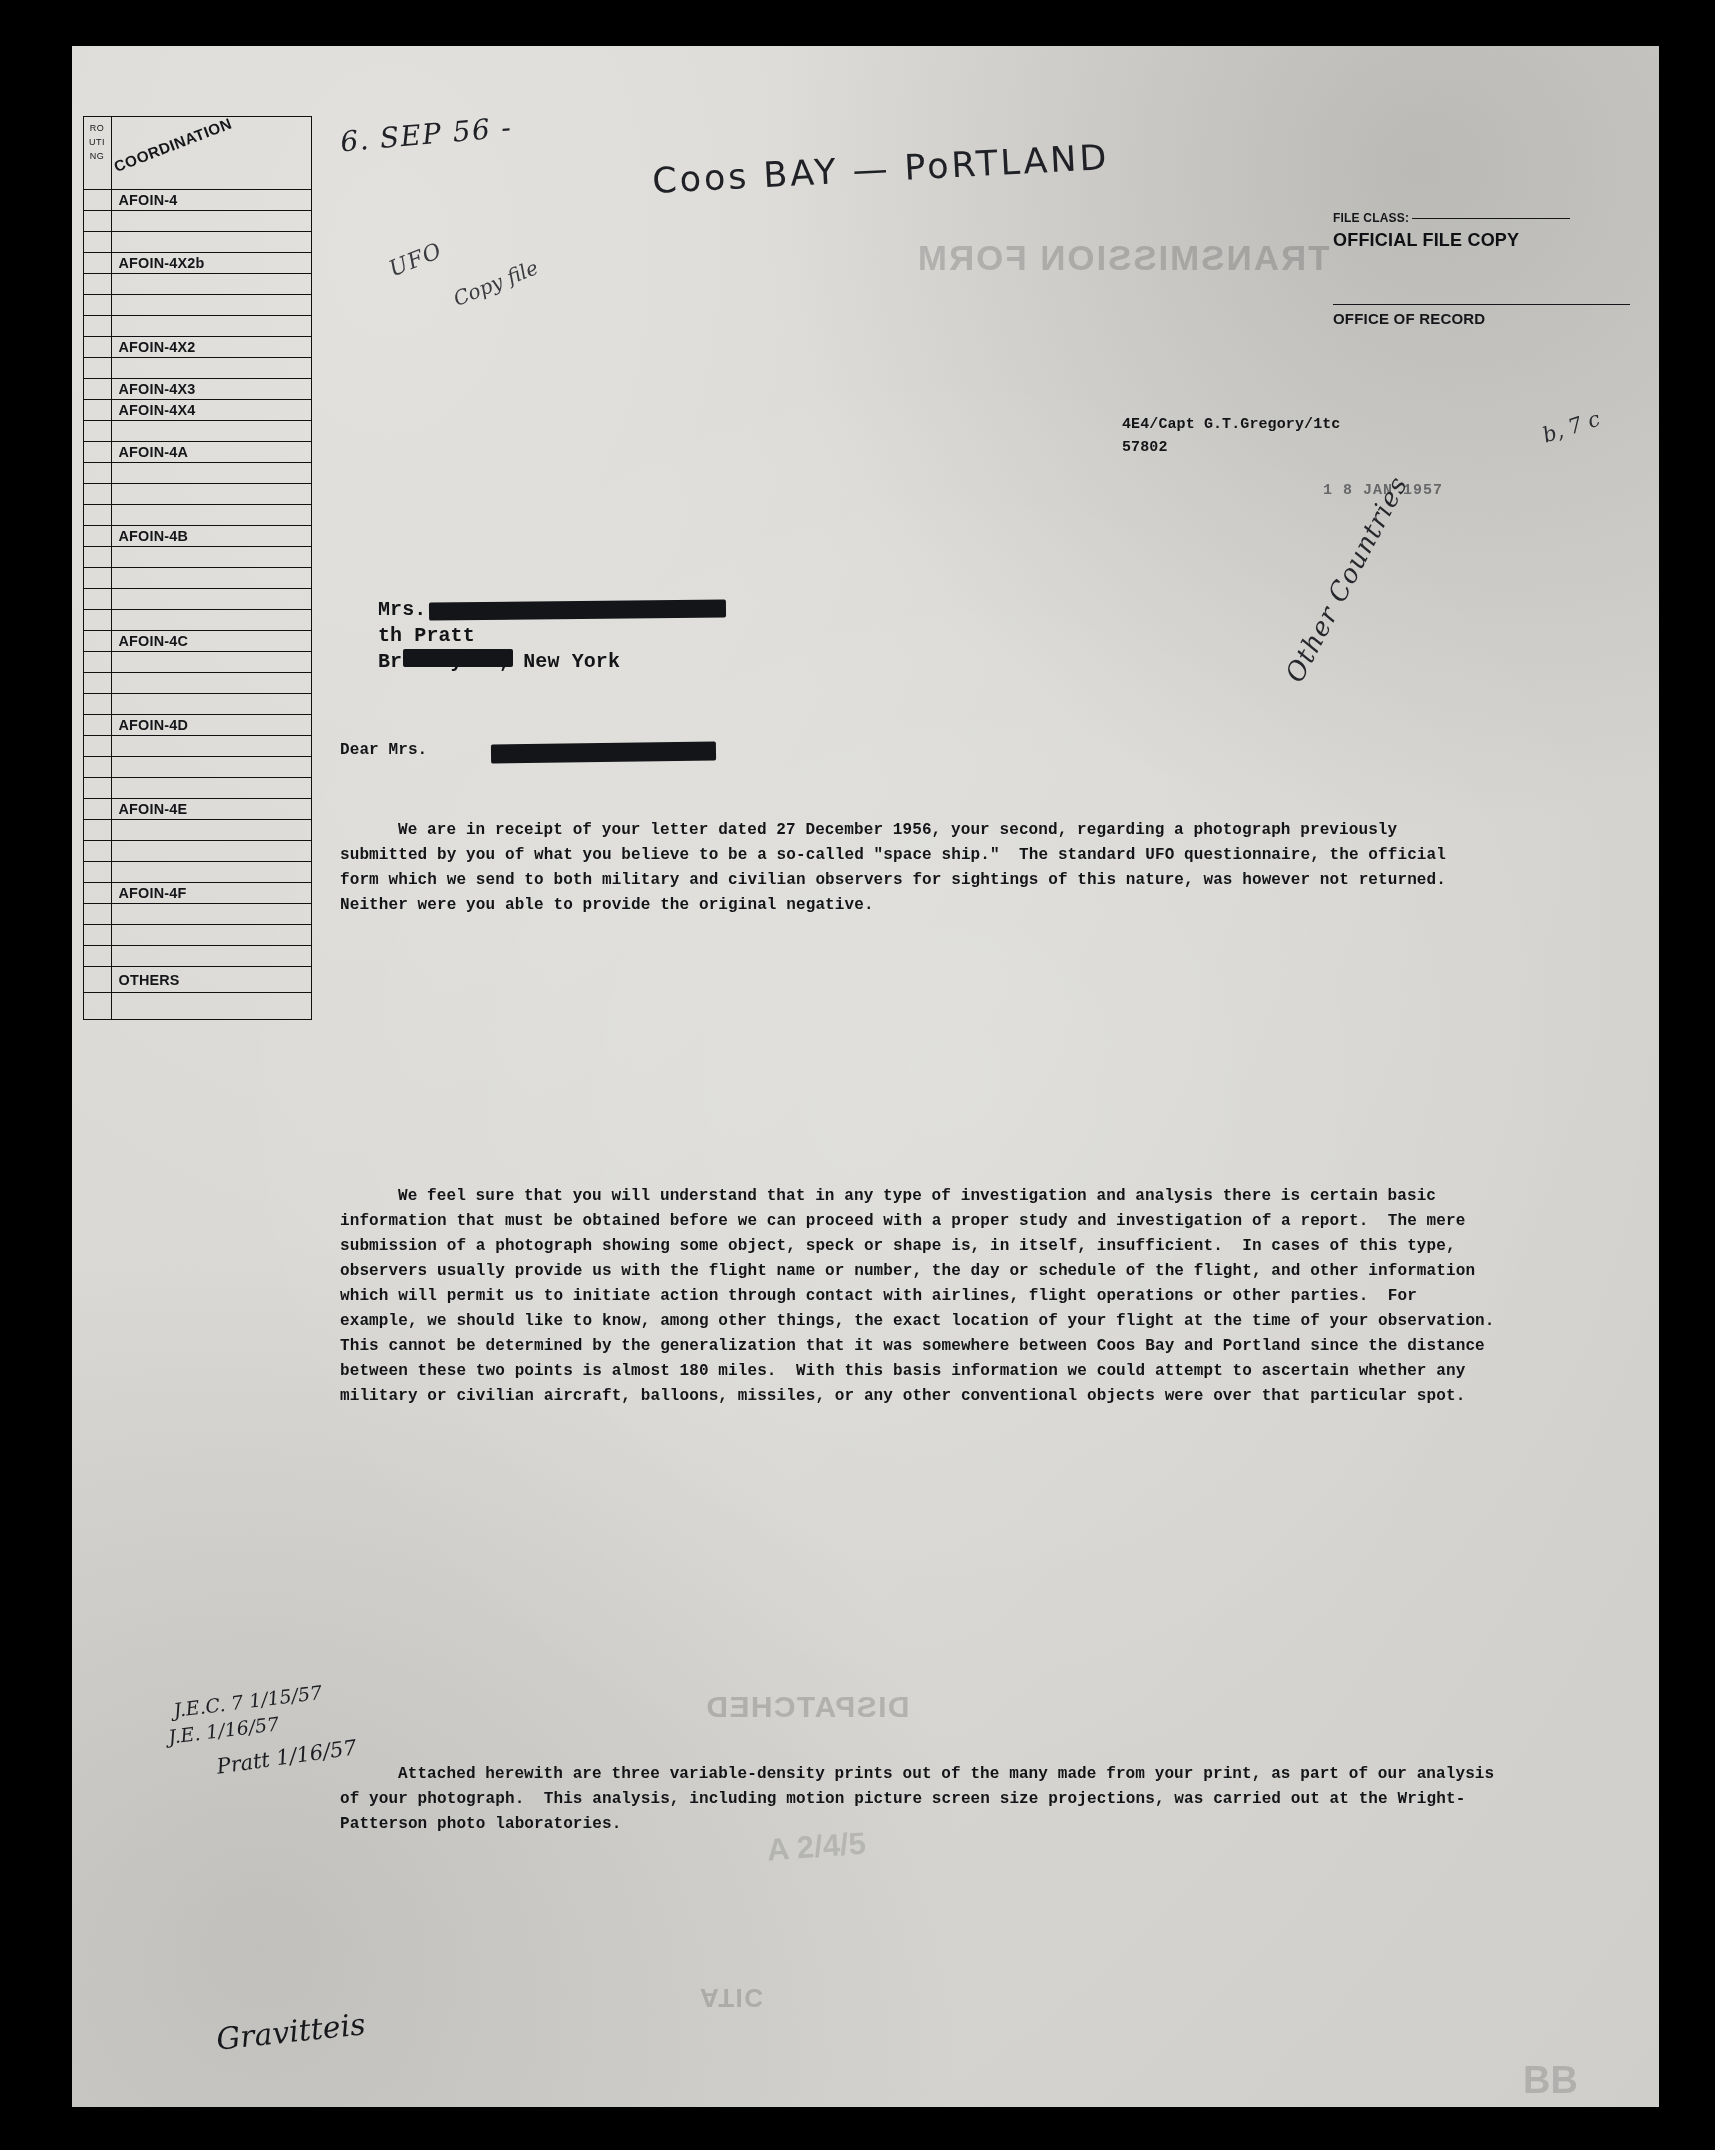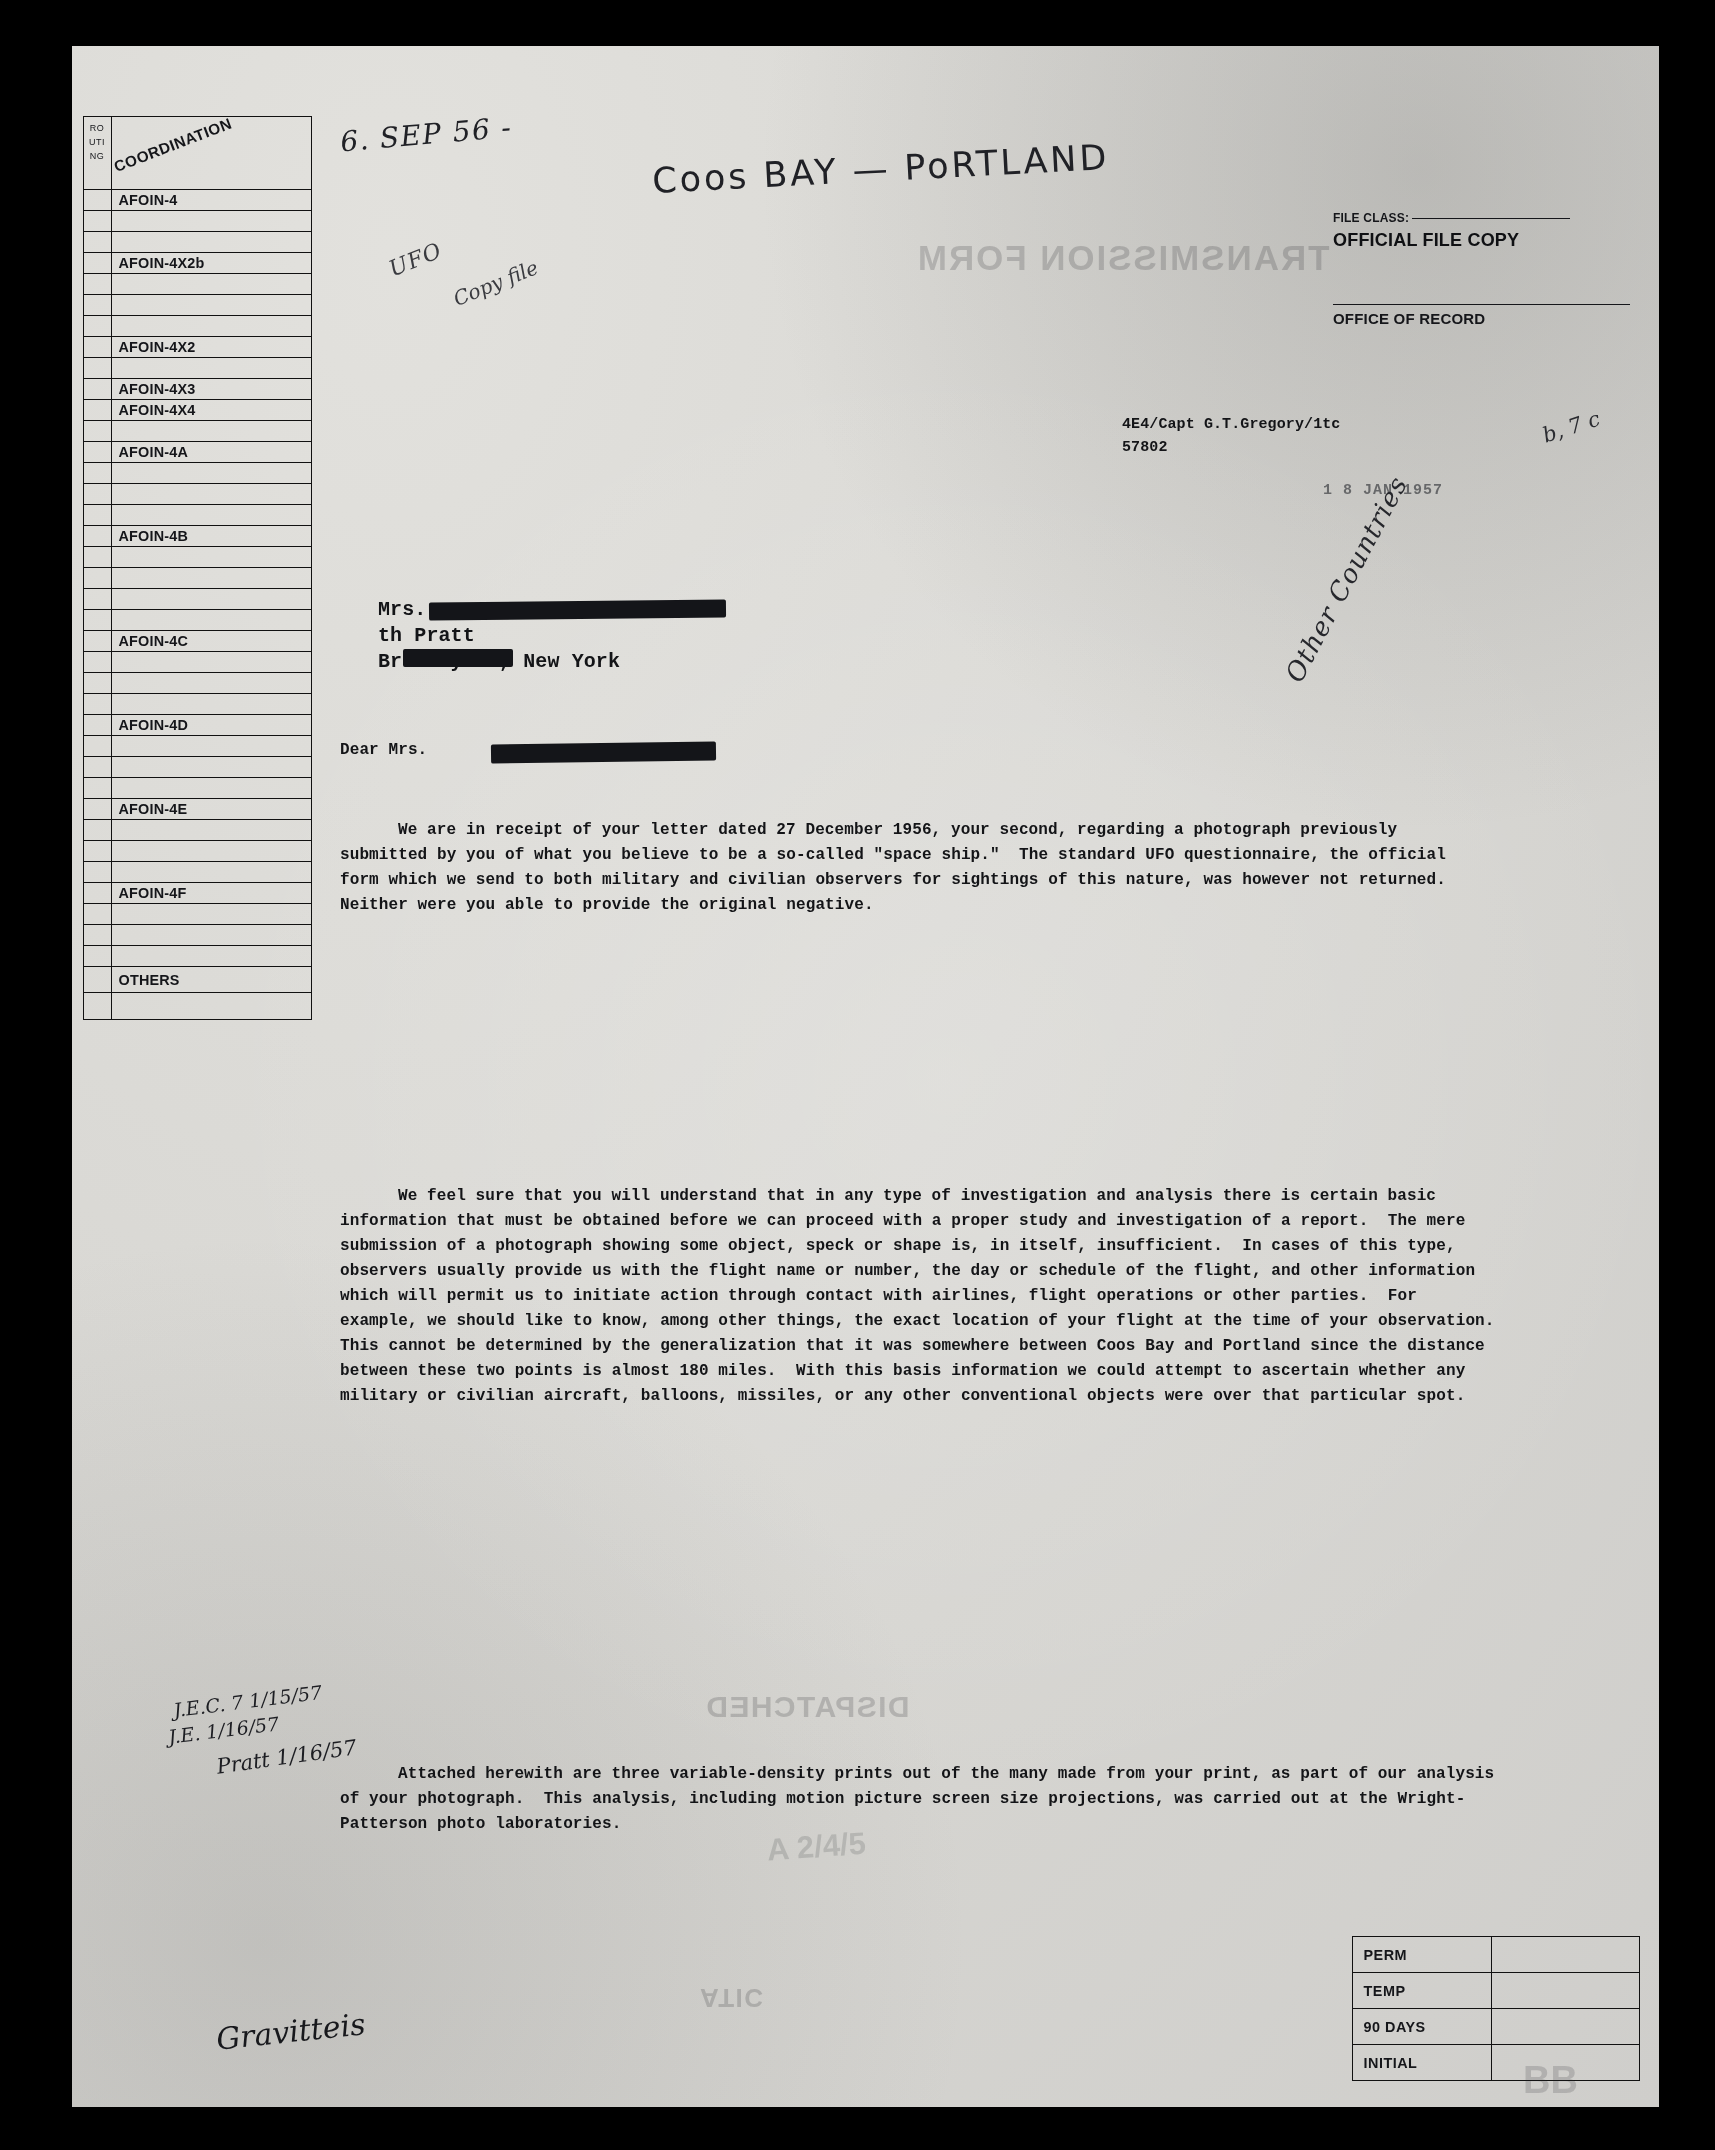--- a/index.html
+++ b/index.html
@@ -578,38 +578,20 @@
   <div class="typed salutation">Dear Mrs.</div>
 
   <div class="redaction" id="red1"></div>
   <div class="redaction" id="red2"></div>
   <div class="redaction" id="red3"></div>
 
   <div class="para" id="p1"><span class="indent"></span><span>We are in receipt of your letter dated 27 December 1956, your second, regarding a photograph previously submitted by you of what you believe to be a so-called "space ship."  The standard UFO questionnaire, the official form which we send to both military and civilian observers for sightings of this nature, was however not returned.  Neither were you able to provide the original negative.</span></div>
   <div class="para" id="p3"><span class="indent"></span><span>We feel sure that you will understand that in any type of investigation and analysis there is certain basic information that must be obtained before we can proceed with a proper study and investigation of a report.  The mere submission of a photograph showing some object, speck or shape is, in itself, insufficient.  In cases of this type, observers usually provide us with the flight name or number, the day or schedule of the flight, and other information which will permit us to initiate action through contact with airlines, flight operations or other parties.  For example, we should like to know, among other things, the exact location of your flight at the time of your observation.  This cannot be determined by the generalization that it was somewhere between Coos Bay and Portland since the distance between these two points is almost 180 miles.  With this basis information we could attempt to ascertain whether any military or civilian aircraft, balloons, missiles, or any other conventional objects were over that particular spot.</span></div>
   <div class="para" id="p4"><span class="indent"></span><span>Attached herewith are three variable-density prints out of the many made from your print, as part of our analysis of your photograph.  This analysis, including motion picture screen size projections, was carried out at the Wright-Patterson photo laboratories.</span></div>
 
-  <div id="permbox">
-    <div class="pb-row">
-      <div class="pb-label">PERM</div>
-      <div class="pb-value"></div>
-    </div>
-    <div class="pb-row">
-      <div class="pb-label">TEMP</div>
-      <div class="pb-value"></div>
-    </div>
-    <div class="pb-row">
-      <div class="pb-label">90 DAYS</div>
-      <div class="pb-value"></div>
-    </div>
-    <div class="pb-row">
-      <div class="pb-label">INITIAL</div>
-      <div class="pb-value"></div>
-    </div>
-  </div>
 
   <div class="ink" id="ink-date">6. SEP 56 -</div>
   <div class="ink" id="ink-coosbay">Coos  BAY  —  PoRTLAND</div>
   <div class="ink" id="ink-ufo">UFO</div>
   <div class="ink" id="ink-copy">Copy file</div>
   <div class="ink" id="ink-corner">b, 7 c</div>
   <div class="ink" id="ink-diag">Other Countries</div>
   <div class="ink" id="ink-init1">J.E.C.  7 1/15/57</div>
   <div class="ink" id="ink-init2">J.E.  1/16/57</div>
   <div class="ink" id="ink-init3">Pratt 1/16/57</div>

